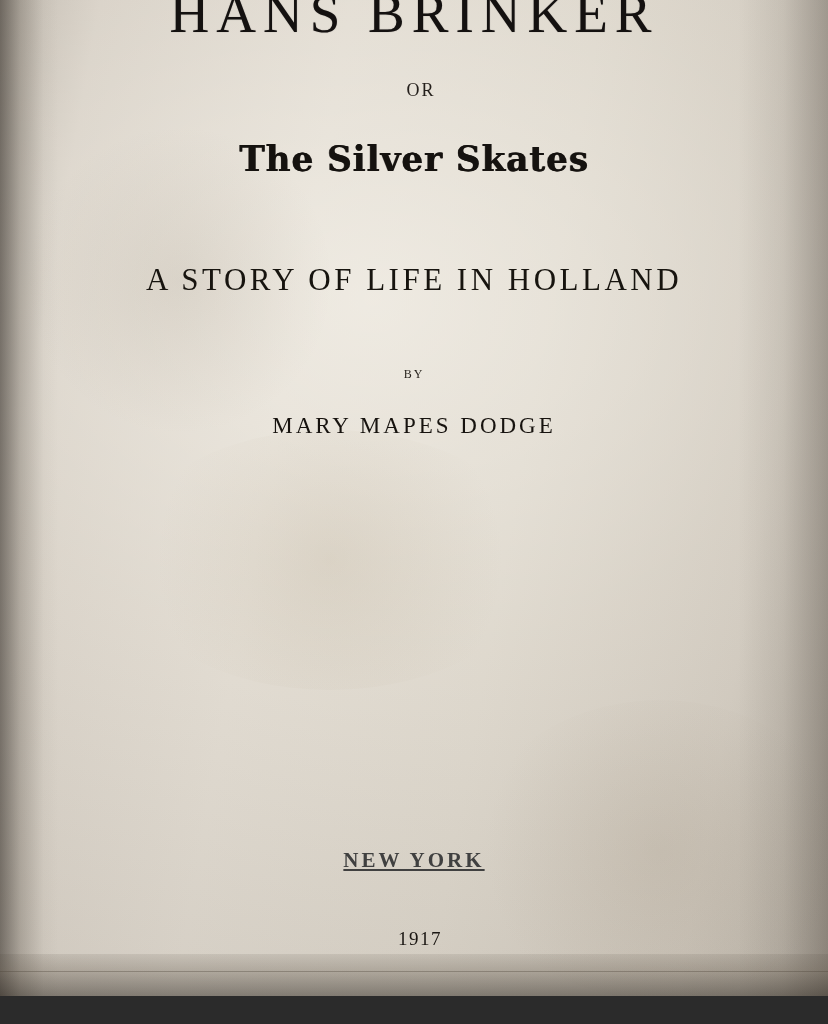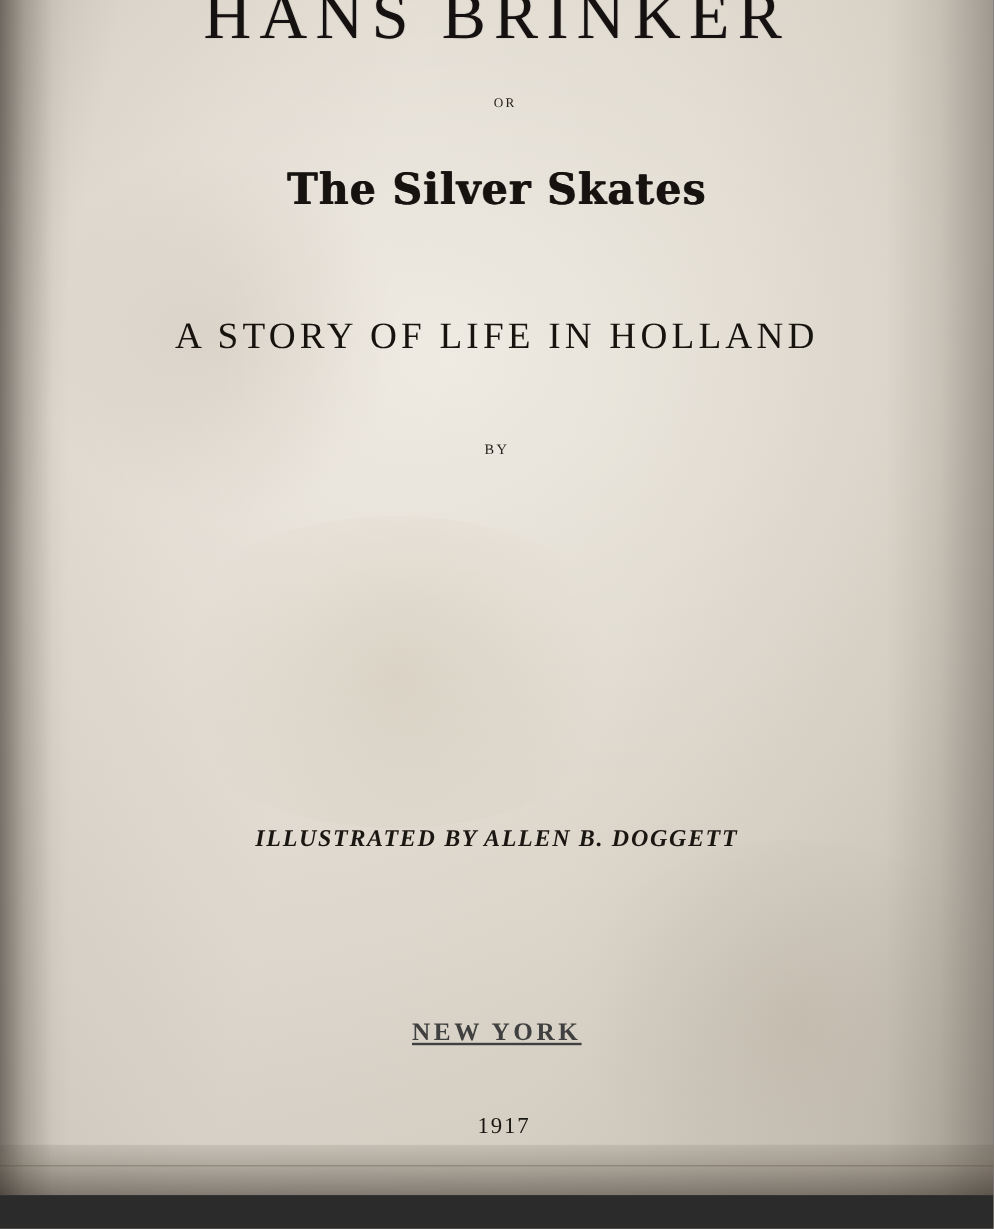--- a/index.html
+++ b/index.html
@@ -85,21 +85,21 @@
     letter-spacing: 7px;
     color: #141110;
     white-space: nowrap;
     text-shadow: 0 0 1px rgba(20,17,16,0.35);
   }
 
   .or-line {
     position: absolute;
     left: 0; right: 0;
     top: 80px;
-    font-size: 11px;
+    font-size: 18px;
     letter-spacing: 2px;
     color: #241f1b;
     margin-left: 14px;
   }
 
   .subtitle-gothic {
     position: absolute;
     left: 0; right: 0;
     top: 137px;
     font-family: "DejaVu Serif", serif;
@@ -190,21 +190,21 @@
   <div class="stain-c"></div>
   <div class="stain-a"></div>
   <div class="stain-b"></div>
 
   <div class="content">
     <div class="title-main soft">HANS BRINKER</div>
     <div class="or-line">OR</div>
     <div class="subtitle-gothic soft">The Silver Skates</div>
     <div class="tagline soft">A STORY OF LIFE IN HOLLAND</div>
     <div class="by-line">BY</div>
-    <div class="illustrator soft">ILLUSTRATED BY ALLEN B. DOGGETT</div>
+    <div class="author soft">MARY MAPES DODGE</div>
     <div class="imprint-city soft">NEW YORK</div>
     <div class="imprint-year soft">1917</div>
   </div>
 
   <div class="gutter"></div>
   <div class="right-shade"></div>
   <div class="bottom-line"></div>
   <div class="bottom-band"></div>
 </div>
 

